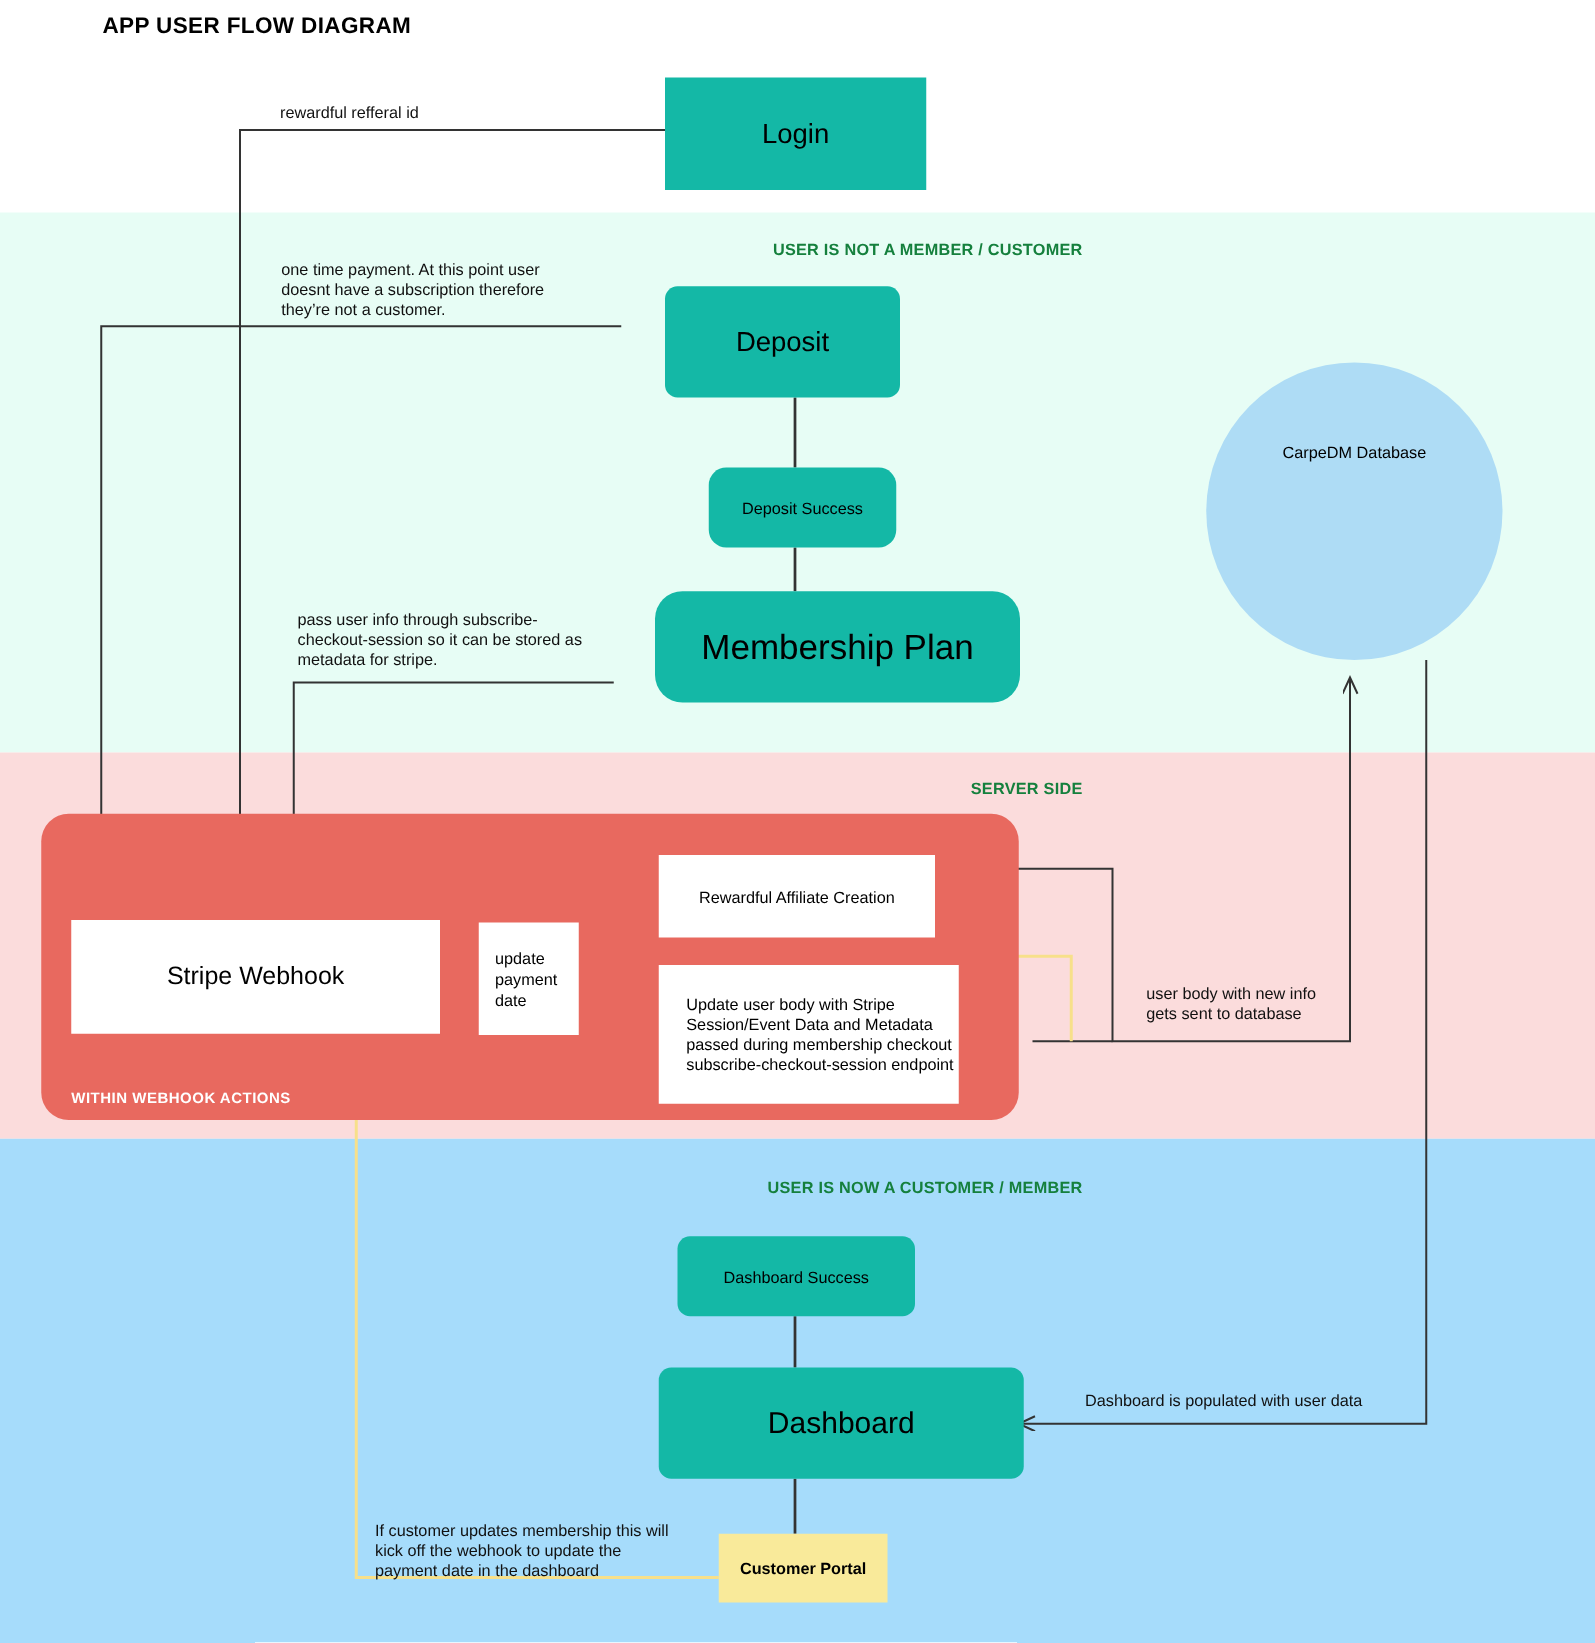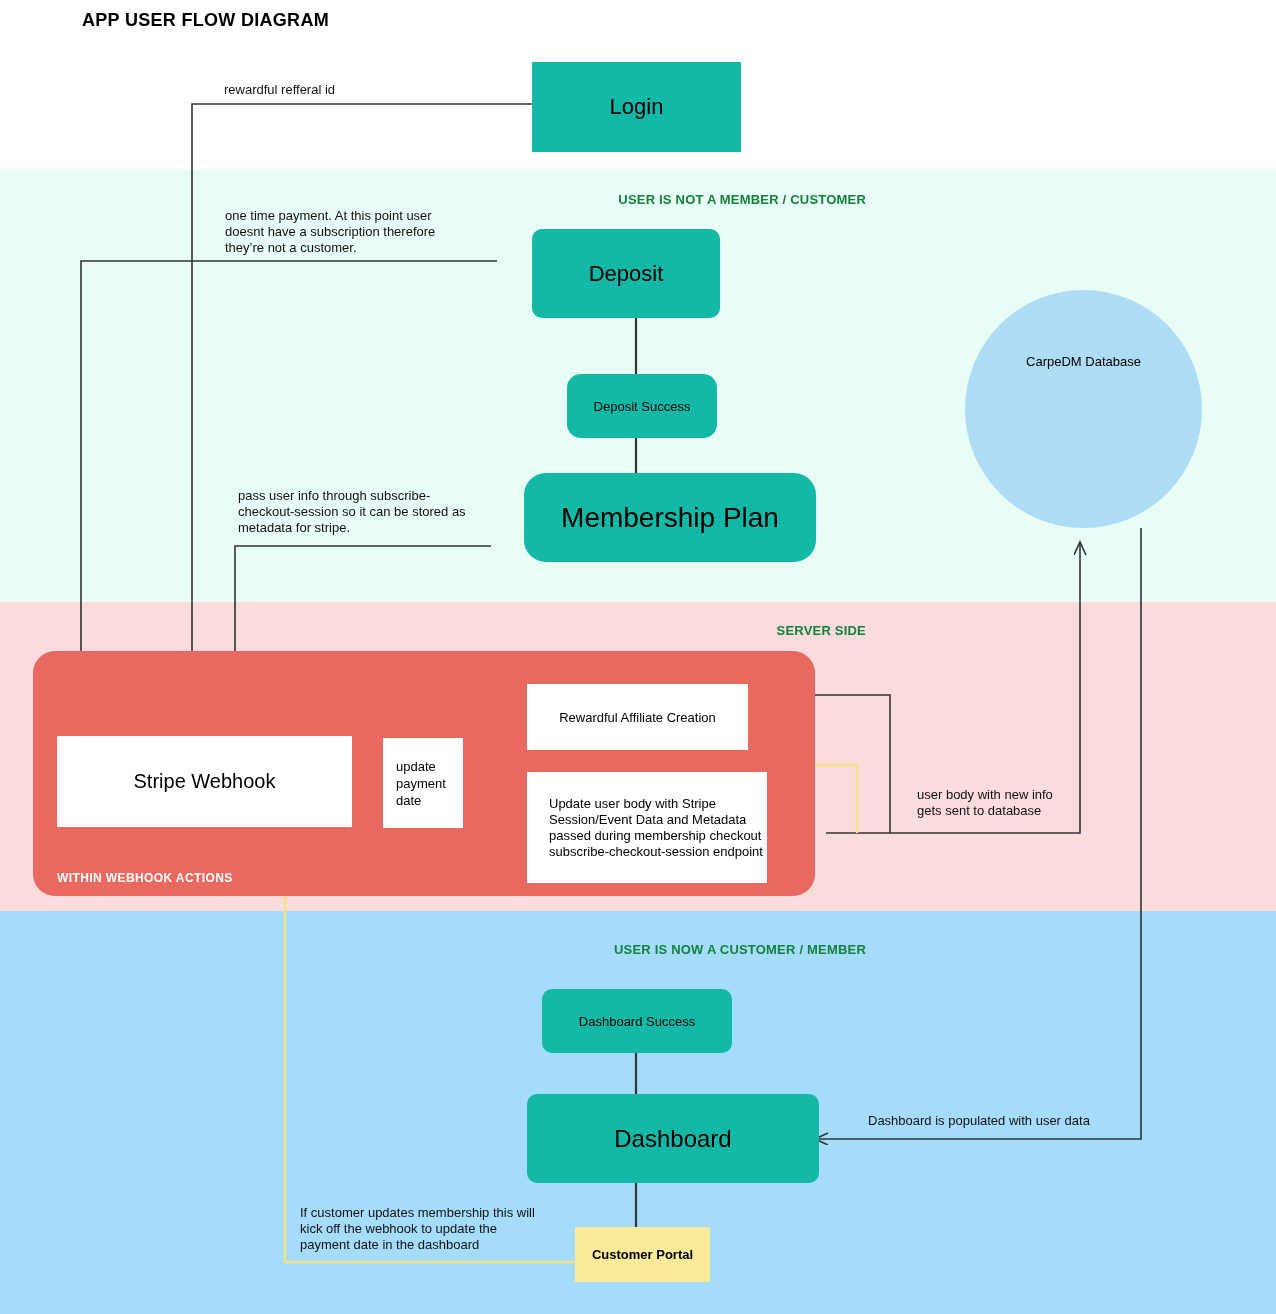--- a/index.html
+++ b/index.html
@@ -131,13 +131,13 @@
 <div class="wbox" id="box-rewardful">Rewardful Affiliate Creation</div>
 <div class="wbox" id="box-update-user-body" style="width: 240px;">Update user body with Stripe Session/Event Data and Metadata passed during membership checkout subscribe-checkout-session endpoint</div>
 
 <div id="node-customer-portal">Customer Portal</div>
 
 <div class="note" id="note-referral">rewardful refferal id</div>
 <div class="note" id="note-one-time" style="width: 222px;">one time payment. At this point user doesnt have a subscription therefore they’re not a customer.</div>
 <div class="note" id="note-pass-user-info" style="width: 240px;">pass user info through subscribe-checkout-session so it can be stored as metadata for stripe.</div>
 <div class="note" id="note-user-body-db" style="width: 160px;">user body with new info gets sent to database</div>
 <div class="note" id="note-dashboard-populated">Dashboard is populated with user data</div>
-<div class="note" id="note-customer-updates" style="width: 240px;">If customer updates membership this will kick off the webhook to update the payment date in the dashboard</div>
+<div class="note" id="note-customer-updates" style="width: 240px; margin-top: 12px;">If customer updates membership this will kick off the webhook to update the payment date in the dashboard</div>
 
 </body></html>

